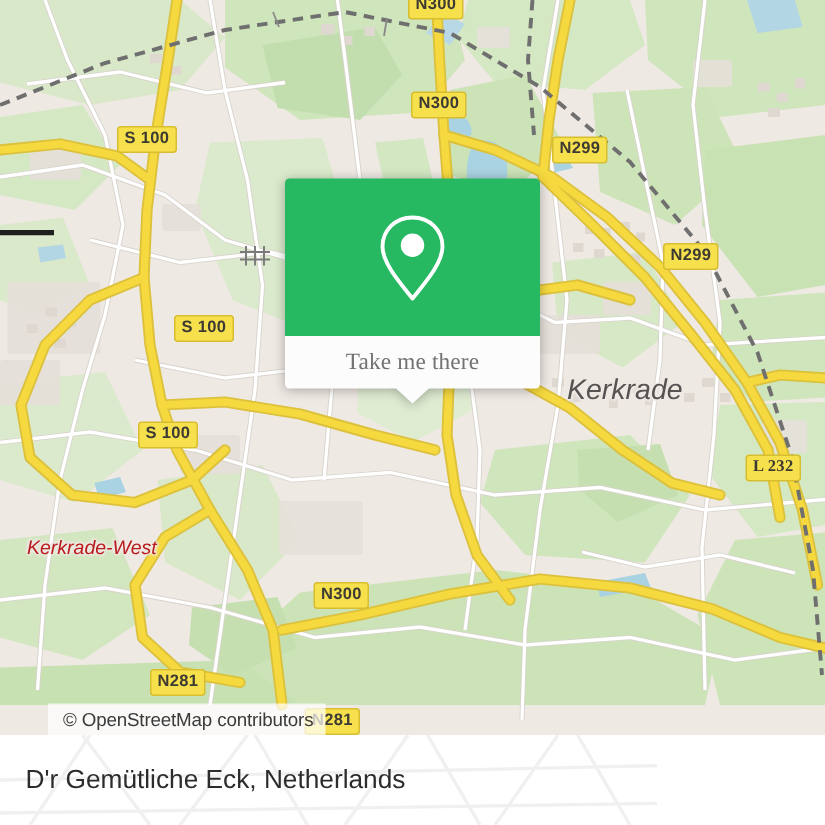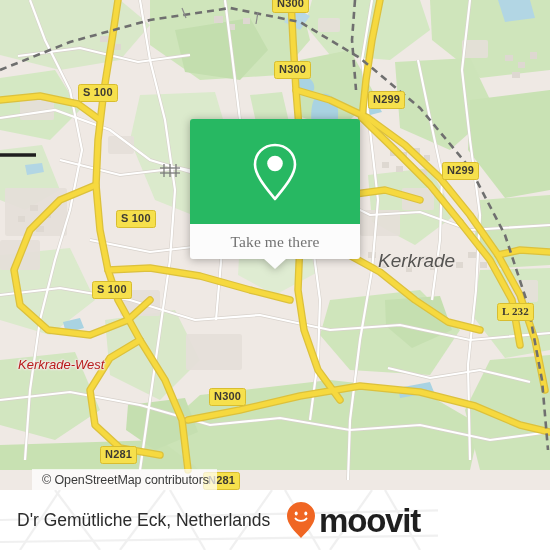--- a/index.html
+++ b/index.html
@@ -370,24 +370,15 @@
         <path d="M385,0 L420,60"></path>
         <path d="M440,60 L480,0"></path>
         <path d="M495,0 L535,60"></path>
         <path d="M0,30 L550,18"></path>
         <path d="M0,52 L550,44"></path>
       </g>
     </svg>
 
     <div id="footer-title">D'r Gemütliche Eck, Netherlands</div>
 
-    <div id="brand">
-      <svg width="30" height="38" viewBox="0 0 30 38">
-        <path d="M15,1 C7.3,1 1,7.2 1,14.9 C1,23 9,30.5 15,37 C21,30.5 29,23 29,14.9 C29,7.2 22.7,1 15,1 Z" fill="#f06623"></path>
-        <ellipse cx="10.2" cy="12.4" rx="1.5" ry="2" fill="#ffffff"></ellipse>
-        <ellipse cx="19.8" cy="12.4" rx="1.5" ry="2" fill="#ffffff"></ellipse>
-        <path d="M9.5,17.5 C11.6,20.6 18.4,20.6 20.5,17.5" stroke="#ffffff" stroke-width="1.9" fill="none" stroke-linecap="round"></path>
-      </svg>
-      <span id="brand-name">moovit</span>
-    </div>
   </div>
 
 </div>
 
 </body></html>

